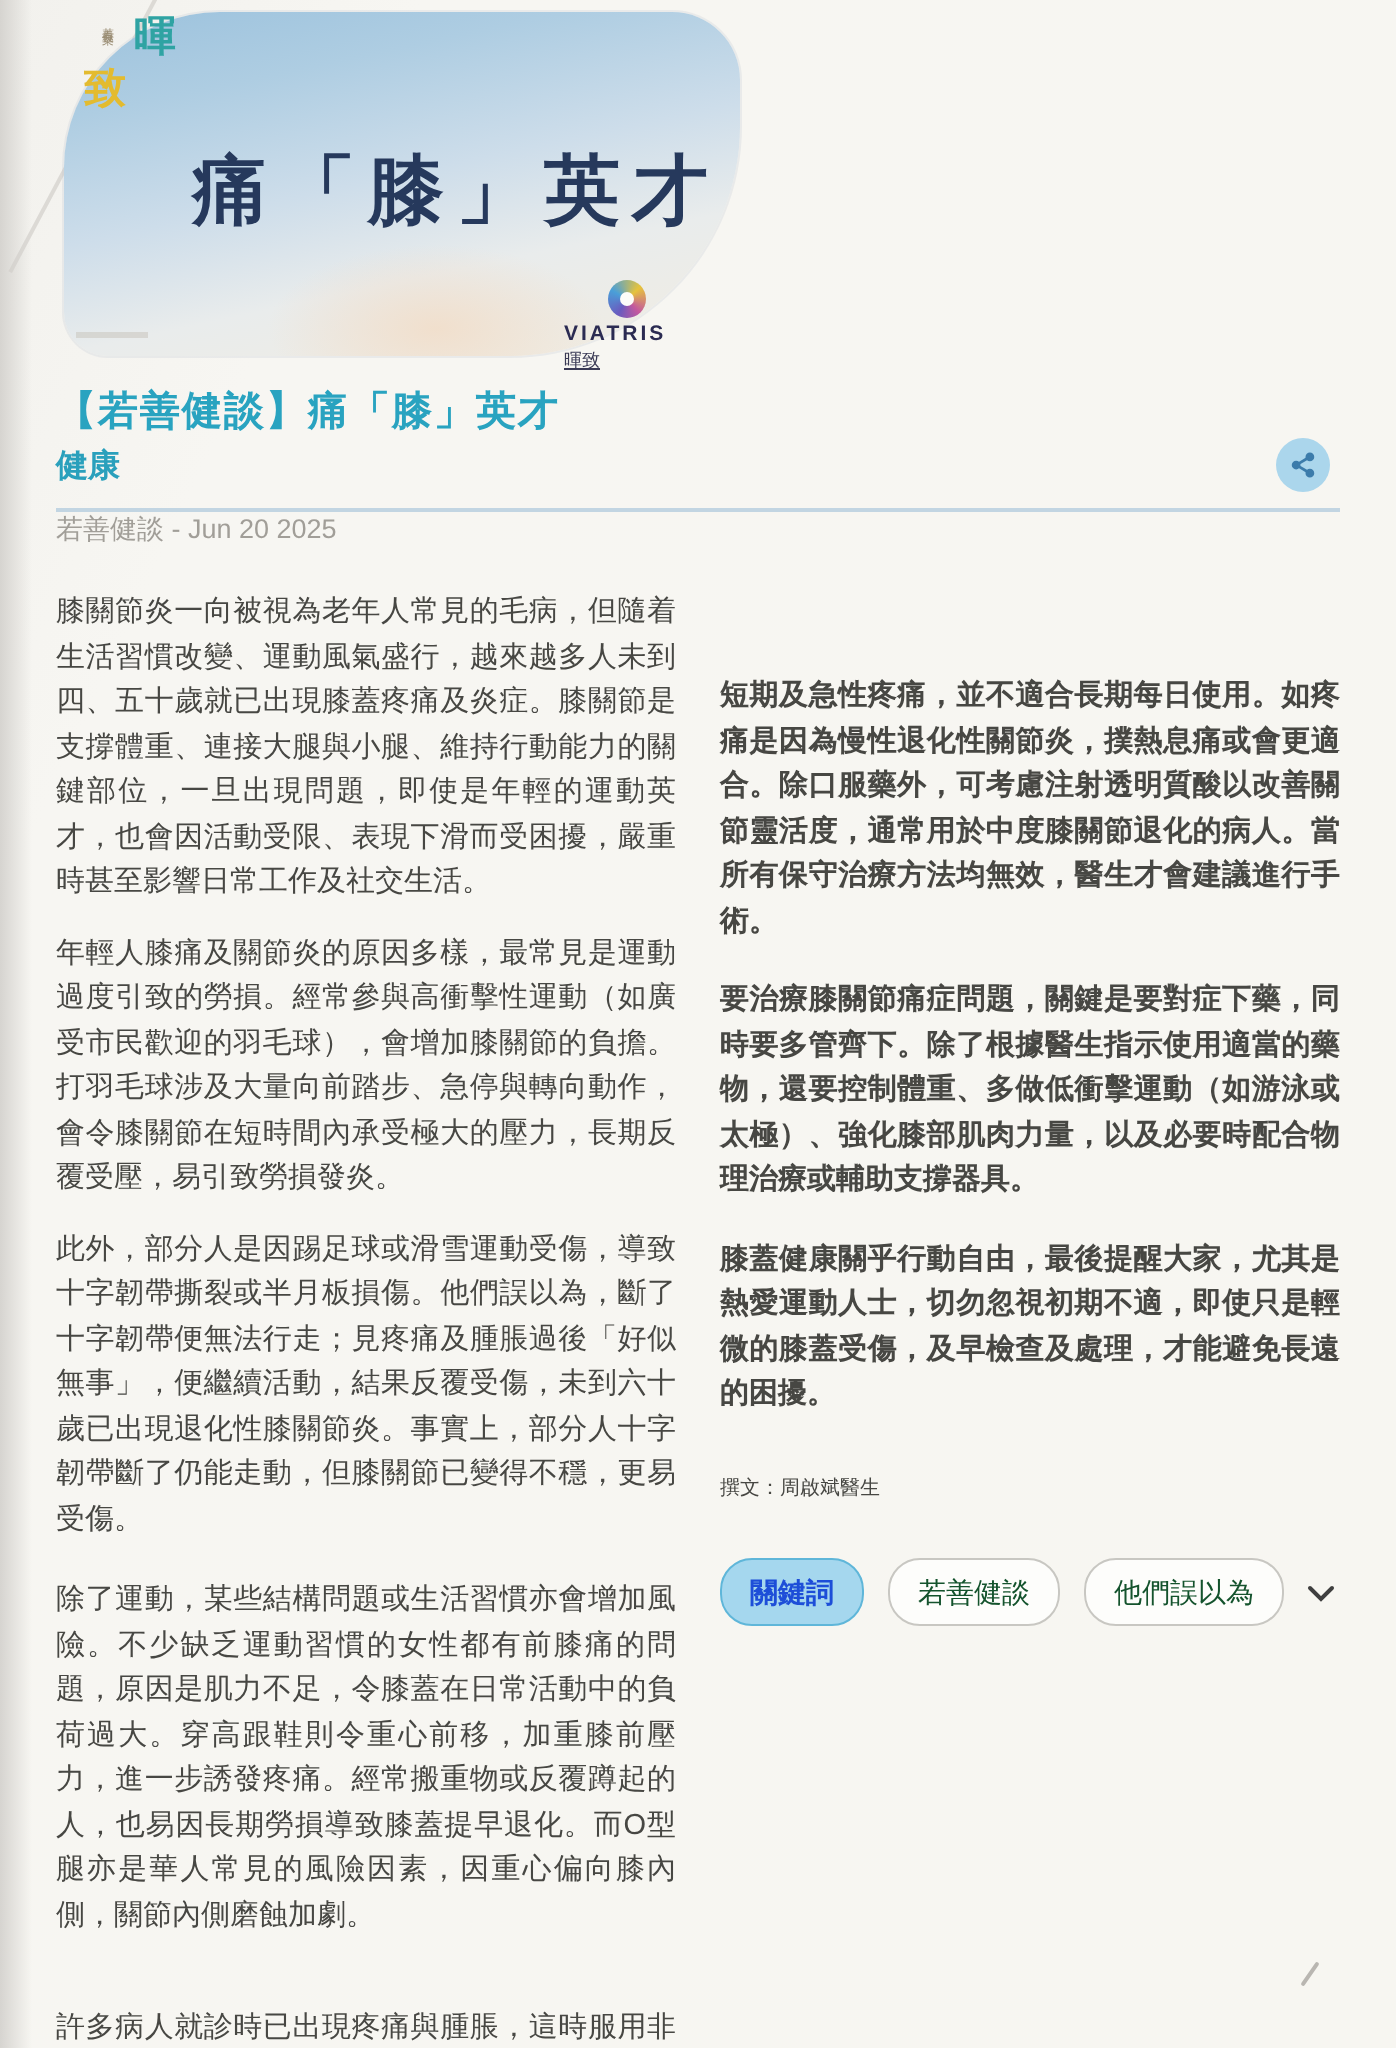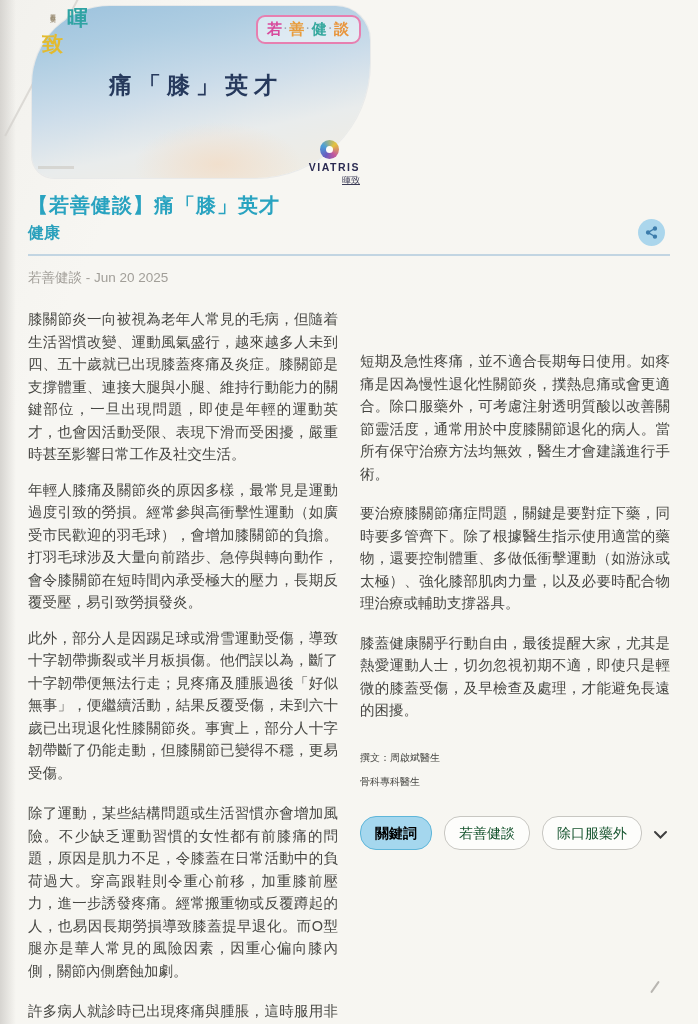--- a/index.html
+++ b/index.html
@@ -15,80 +15,78 @@
   .pencil-mark{position:absolute;left:648px;top:986px;width:14px;height:2px;background:#a9a6a1;
                transform:rotate(-55deg);border-radius:2px;opacity:.8;}
 
   
   .blob{position:absolute;left:32px;top:6px;width:338px;height:172px;
         border-radius:78px 34px 115px 22px;
         background:
           radial-gradient(120px 60px at 55% 92%, rgba(242,220,198,.8), rgba(242,220,198,0) 70%),
           linear-gradient(168deg,#9cc2dd 0%,#aecde2 22%,#cdddea 48%,#e9ecec 70%,#f1ece1 100%);
         box-shadow:0 0 0 1px rgba(190,200,210,.25);}
-  .blob-title{position:absolute;left:0;right:10px;top:64px;text-align:center;
-        font-family:Liberation Serif, serif;font-weight:bold;font-size:23px;letter-spacing:6px;color:#26395c;}
+  .blob-title{position:absolute;left:0;right:10px;top:64px;text-align:right;
+        font-family:Liberation Serif, serif;font-weight:bold;font-size:38px;letter-spacing:6px;color:#26395c;}
   .badge{position:absolute;top:9px;right:9px;border:2px solid #e77fb0;border-radius:9px;
         background:rgba(255,255,255,.5);padding:3px 9px;font-size:15px;font-weight:bold;letter-spacing:1px;}
   .badge .sep{color:#9aa7b3;font-size:10px;margin:0 1px;vertical-align:2px;}
   .bc0{color:#d8499c}.bc1{color:#e89c3c}.bc2{color:#35a89e}.bc3{color:#e8953c}
 
   
   .brand-logo{position:absolute;left:40px;top:4px;width:48px;height:60px;}
   .bl-hui{position:absolute;right:0;top:0;font-size:21px;font-weight:bold;color:#2fa3a3;}
   .bl-zhi{position:absolute;left:2px;top:26px;font-size:21px;font-weight:bold;color:#e3bb2f;}
   .bl-small{position:absolute;left:9px;top:5px;writing-mode:vertical-rl;font-size:6px;line-height:8px;
             color:#9a8d74;letter-spacing:1px;height:30px;}
 
   
-  .viatris{position:absolute;left:298px;top:140px;width:62px;text-align:right;}
+  .viatris{position:absolute;left:282px;top:140px;width:62px;text-align:left;}
   .v-mark{width:19px;height:19px;border-radius:50%;margin:0 auto 2px;
           background:conic-gradient(from 210deg,#6a5bbf,#4a9fd8 25%,#e6c33c 55%,#c4589e 80%,#6a5bbf);
           position:relative;}
   .v-mark::after{content:"";position:absolute;left:6px;top:6px;width:7px;height:7px;border-radius:50%;background:#fdfcf9;}
   .v-word{font-size:10.5px;font-weight:bold;letter-spacing:1.5px;color:#2b2b52;}
   .v-cn{font-size:9px;color:#3a3a55;margin-top:1px;text-decoration:underline;}
 
   
   .content{position:absolute;left:28px;top:192px;width:642px;}
   .heading{color:#29a3c0;font-size:20px;font-weight:bold;letter-spacing:1px;}
   .cat-row{position:relative;margin-top:4px;border-bottom:2px solid #c2d5e2;padding-bottom:10px;}
   .cat{color:#2aa0bc;font-size:16px;font-weight:bold;}
   .share-btn{position:absolute;right:5px;top:-4px;width:27px;height:27px;border-radius:50%;
              background:#abd6ec;display:flex;align-items:center;justify-content:center;cursor:pointer;}
-  .byline{margin-top:13px;color:#a19e98;font-size:13.5px;}
+  .byline{color:#a19e98;font-size:13.5px;}
 
   .cols{display:flex;gap:22px;margin-top:21px;}
   .col{width:310px;color:#474743;font-size:14.5px;line-height:22.5px;text-align:justify;}
   .col p{margin:0 0 13px 0;}
   .col-left p:nth-child(3){margin-bottom:18px;}
-  .col-left p:nth-child(4){margin-bottom:18px;margin-top:-9px;}
+  .col-left p:nth-child(4){margin-bottom:34px;margin-top:-9px;}
   .col-left p:nth-child(4){margin-top:4px;}
   .col-right{padding-top:42px;}
-  .col-right p{margin-bottom:17px;}
+  .col-right p{margin-bottom:17px;font-weight:bold;}
 
   .author{margin-top:24px;line-height:24px;color:#474743;font-size:10px;}
 
   .tags{display:flex;align-items:center;gap:12px;margin-top:22px;position:relative;}
   .pill{border-radius:16px;padding:5px 14px;font-size:14px;white-space:nowrap;cursor:pointer;}
-  .pill-label{background:#a5d7ee;border:1.5px solid #5fb6d9;color:#000000;font-weight:bold;}
+  .pill-label{background:#a5d7ee;border:1.5px solid #5fb6d9;color:#1d4ed8;font-weight:bold;}
   .pill-plain{background:#fdfdfb;border:1.5px solid #c8c7c2;color:#14532d;}
   .chevron{position:absolute;right:2px;top:8px;cursor:pointer;}
 </style>
 </head>
 <body>
 
 <div class="page">
 
   <div class="edge-left"></div>
   <div class="corner-line"></div>
 
   <div class="blob">
-    <div class="badge"><span class="bc0">若</span><span class="sep">·</span><span class="bc1">善</span><span class="sep">·</span><span class="bc2">健</span><span class="sep">·</span><span class="bc3">談</span>
-    </div>
     <div class="blob-title">痛「膝」英才</div>
   </div>
 
   <div class="brand-logo">
     <span class="bl-hui">暉</span>
     <span class="bl-small"><span>若青</span><span>長樂</span></span>
     <span class="bl-zhi">致</span>
   </div>
 
   <div class="fine-print"></div>
@@ -128,27 +126,26 @@
         <p>除了運動，某些結構問題或生活習慣亦會增加風險。不少缺乏運動習慣的女性都有前膝痛的問題，原因是肌力不足，令膝蓋在日常活動中的負荷過大。穿高跟鞋則令重心前移，加重膝前壓力，進一步誘發疼痛。經常搬重物或反覆蹲起的人，也易因長期勞損導致膝蓋提早退化。而O型腿亦是華人常見的風險因素，因重心偏向膝內側，關節內側磨蝕加劇。</p>
         <p>許多病人就診時已出現疼痛與腫脹，這時服用非類固醇消炎止痛藥，可有效緩解症狀，但它主要用於處理</p>
       </div>
       <div class="col col-right">
         <p>短期及急性疼痛，並不適合長期每日使用。如疼痛是因為慢性退化性關節炎，撲熱息痛或會更適合。除口服藥外，可考慮注射透明質酸以改善關節靈活度，通常用於中度膝關節退化的病人。當所有保守治療方法均無效，醫生才會建議進行手術。</p>
         <p>要治療膝關節痛症問題，關鍵是要對症下藥，同時要多管齊下。除了根據醫生指示使用適當的藥物，還要控制體重、多做低衝擊運動（如游泳或太極）、強化膝部肌肉力量，以及必要時配合物理治療或輔助支撐器具。</p>
         <p>膝蓋健康關乎行動自由，最後提醒大家，尤其是熱愛運動人士，切勿忽視初期不適，即使只是輕微的膝蓋受傷，及早檢查及處理，才能避免長遠的困擾。</p>
 
         <div class="author">
           <div>撰文：周啟斌醫生</div>
-          <div>骨科專科醫生</div>
         </div>
 
         <div class="tags">
           <span class="pill pill-label">關鍵詞</span>
           <span class="pill pill-plain">若善健談</span>
-          <span class="pill pill-plain">除口服藥外</span>
+          <span class="pill pill-plain">他們誤以為</span>
           <span class="chevron">
             <svg width="15" height="10" viewBox="0 0 15 10">
                 <polyline points="2,2 7.5,7.5 13,2" fill="none" stroke="#3f3f3f" stroke-width="2" stroke-linecap="round"></polyline>
               </svg>
           </span>
         </div>
 
       </div>
     </div>
   </div>

